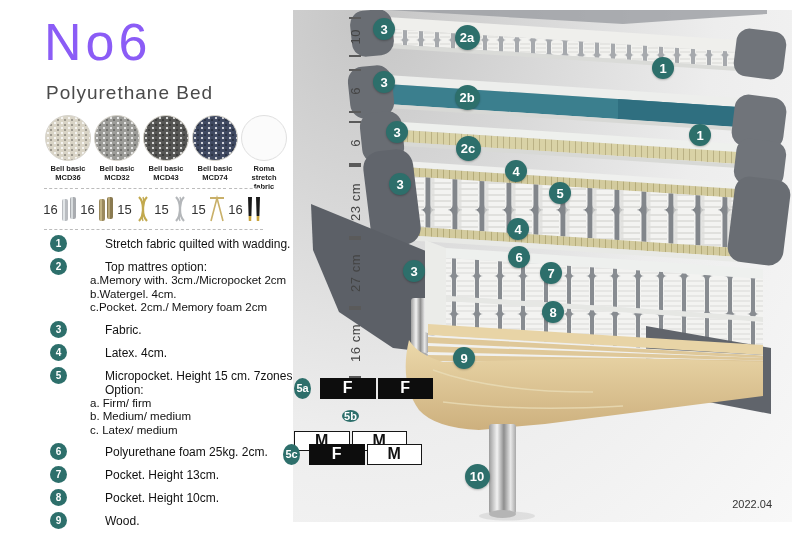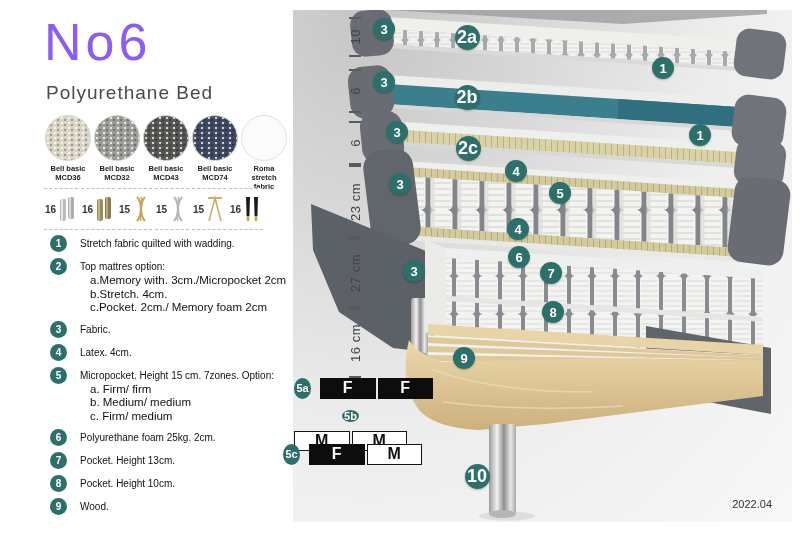--- a/index.html
+++ b/index.html
@@ -19,49 +19,49 @@
     background-image:
       radial-gradient(circle at 2px 2px, rgba(255,255,255,.75) 1px, transparent 1.6px),
       radial-gradient(circle at 5px 4px, rgba(0,0,0,.28) 1px, transparent 1.6px);
     background-size:7px 5px;}
   .sw-circle.plain{background-image:none;border:1px solid #e0e0e0;}
   .sw-label{font-size:7.5px;line-height:9px;color:#222;margin-top:3px;}
 
   .legrow{position:absolute;left:44px;top:188px;display:flex;gap:3px;}
   .legbox{width:34px;height:40px;border-top:1px dashed #bcbcbc;border-bottom:1px dashed #bcbcbc;
           display:flex;align-items:center;justify-content:center;gap:1px;background:#fff;}
-  .legbox .num{font-size:10px;font-weight:bold;color:#333;}
+  .legbox .num{font-size:13px;font-weight:normal;color:#333;}
   .legbox svg{width:20px;height:28px;display:block;}
 
   .features{position:absolute;left:50px;top:235px;width:252px;}
   .feature{display:flex;margin-bottom:6px;}
   .badge{flex:0 0 17px;width:17px;height:17px;border-radius:50%;background:var(--teal);
          color:#fff;font-size:10px;font-weight:bold;display:flex;align-items:center;
          justify-content:center;margin-right:13px;margin-top:0px;}
-  .ftext{font-size:10px;line-height:14px;color:#111;padding-top:2px;}
+  .ftext{font-size:12px;line-height:14px;color:#111;padding-top:2px;margin-left:25px;}
   .fsub{font-size:11.5px;line-height:13.5px;color:#111;margin-left:10px;}
 
   
   .panel{position:absolute;left:293px;top:10px;width:499px;height:512px;
          background:radial-gradient(ellipse at 15% 0%, #c5c5c5 0%, #d8d8d8 28%, #ededed 58%, #f8f8f8 100%);}
   .panel svg.bed{position:absolute;left:0;top:0;}
 
   
   .ruler-seg{position:absolute;width:26px;display:flex;flex-direction:column;
              align-items:center;justify-content:space-between;}
   .tick{width:12px;height:2px;background:#5a5a5a;}
   .rlabel{writing-mode:vertical-rl;transform:rotate(180deg);font-size:13px;color:#444;
           letter-spacing:.5px;}
 
   
   .callout{position:absolute;border-radius:50%;background:var(--teal);color:#fff;
            font-weight:bold;display:flex;align-items:center;justify-content:center;
            box-shadow:0 1px 2px rgba(0,0,0,.25);}
   .callout.c1{width:22px;height:22px;font-size:13px;}
-  .callout.c2{width:25px;height:25px;font-size:18px;}
+  .callout.c2{width:25px;height:25px;font-size:13px;}
 
   
   .frow{position:absolute;display:flex;align-items:center;gap:9px;height:22px;}
   .fbadge{width:17px;height:21px;border-radius:50%;background:var(--teal);color:#fff;
           font-size:11px;font-weight:bold;display:flex;align-items:center;justify-content:center;}
   .fbar{display:flex;gap:2px;width:113px;height:21px;}
   .fcell{flex:1;display:flex;align-items:center;justify-content:center;
          font-size:16px;font-weight:600;}
   .fcell.dark{background:#0d0d0d;color:#fff;border:1px solid #0d0d0d;}
   .fcell.light{background:#fff;color:#111;border:1px solid #161616;}
@@ -180,21 +180,21 @@
         <div class="badge">1</div>
         <div>
           <div class="ftext">Stretch fabric quilted with wadding.</div>
         </div>
       </div>
       <div class="feature">
         <div class="badge">2</div>
         <div>
           <div class="ftext">Top mattres option:</div>
           <div class="fsub">a.Memory with. 3cm./Micropocket 2cm</div>
-          <div class="fsub">b.Stretch. 4cm.</div>
+          <div class="fsub">b.Watergel. 4cm.</div>
           <div class="fsub">c.Pocket. 2cm./ Memory foam 2cm</div>
         </div>
       </div>
       <div class="feature">
         <div class="badge">3</div>
         <div>
           <div class="ftext">Fabric.</div>
         </div>
       </div>
       <div class="feature">
@@ -202,21 +202,21 @@
         <div>
           <div class="ftext">Latex. 4cm.</div>
         </div>
       </div>
       <div class="feature">
         <div class="badge">5</div>
         <div>
           <div class="ftext">Micropocket. Height 15 cm. 7zones. Option:</div>
           <div class="fsub">a. Firm/ firm</div>
           <div class="fsub">b. Medium/ medium</div>
-          <div class="fsub">c. Firm/ medium</div>
+          <div class="fsub">c. Latex/ medium</div>
         </div>
       </div>
       <div class="feature">
         <div class="badge">6</div>
         <div>
           <div class="ftext">Polyurethane foam 25kg. 2cm.</div>
         </div>
       </div>
       <div class="feature">
         <div class="badge">7</div>

